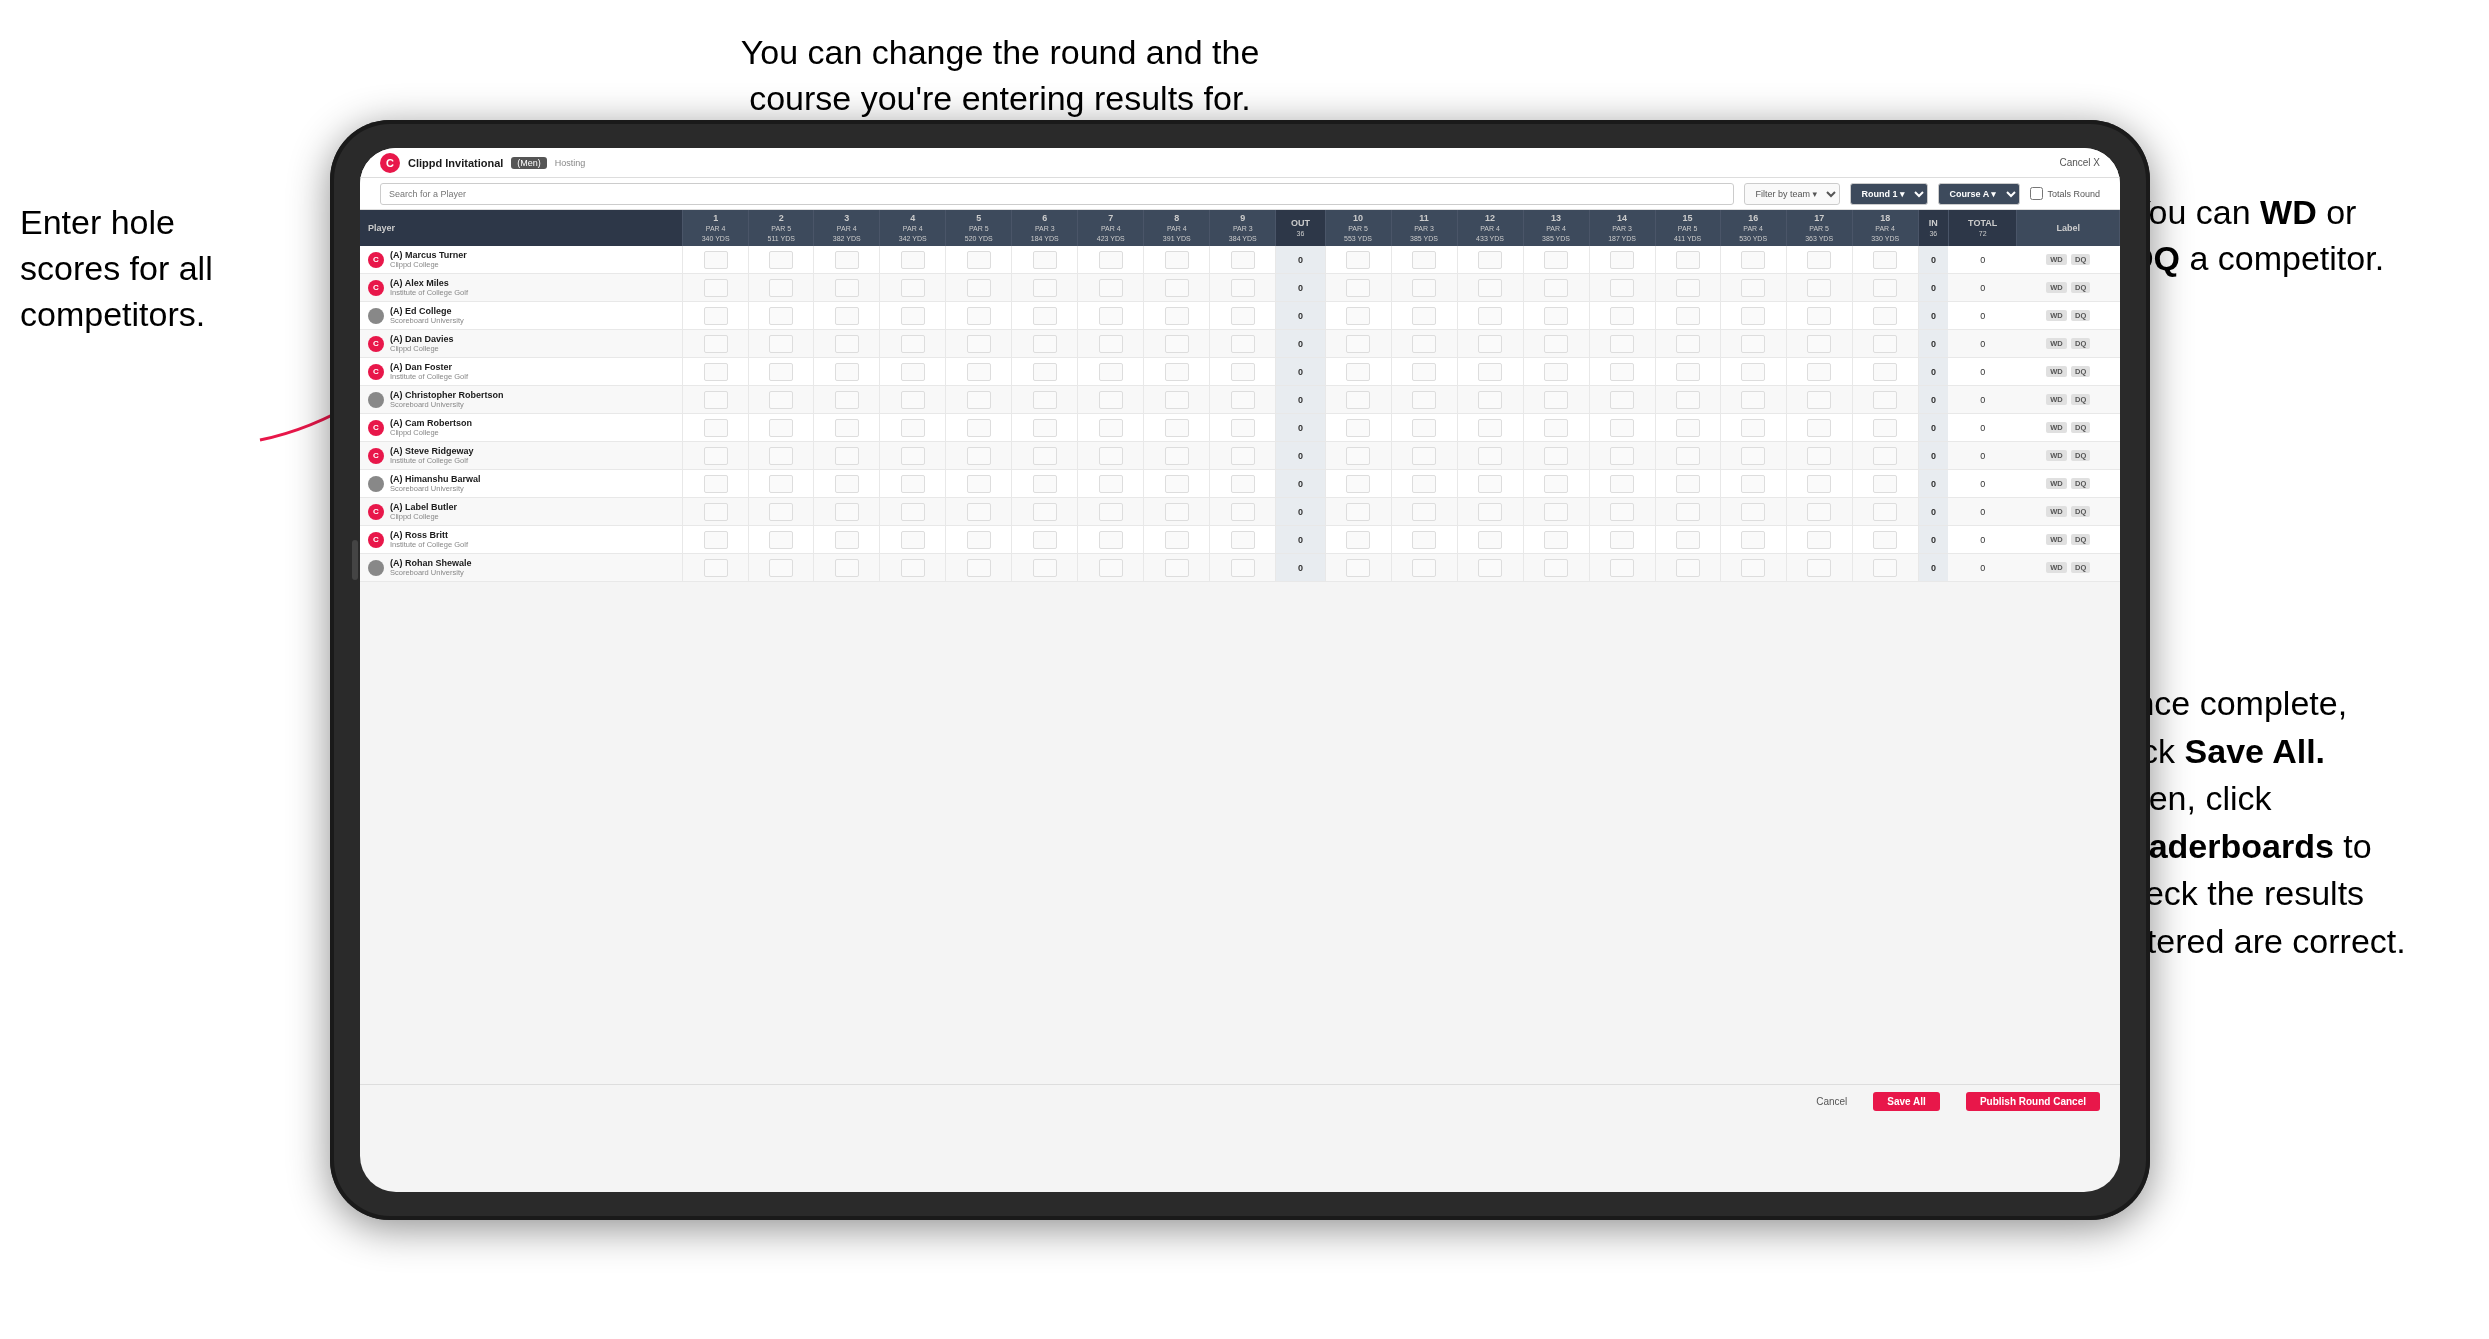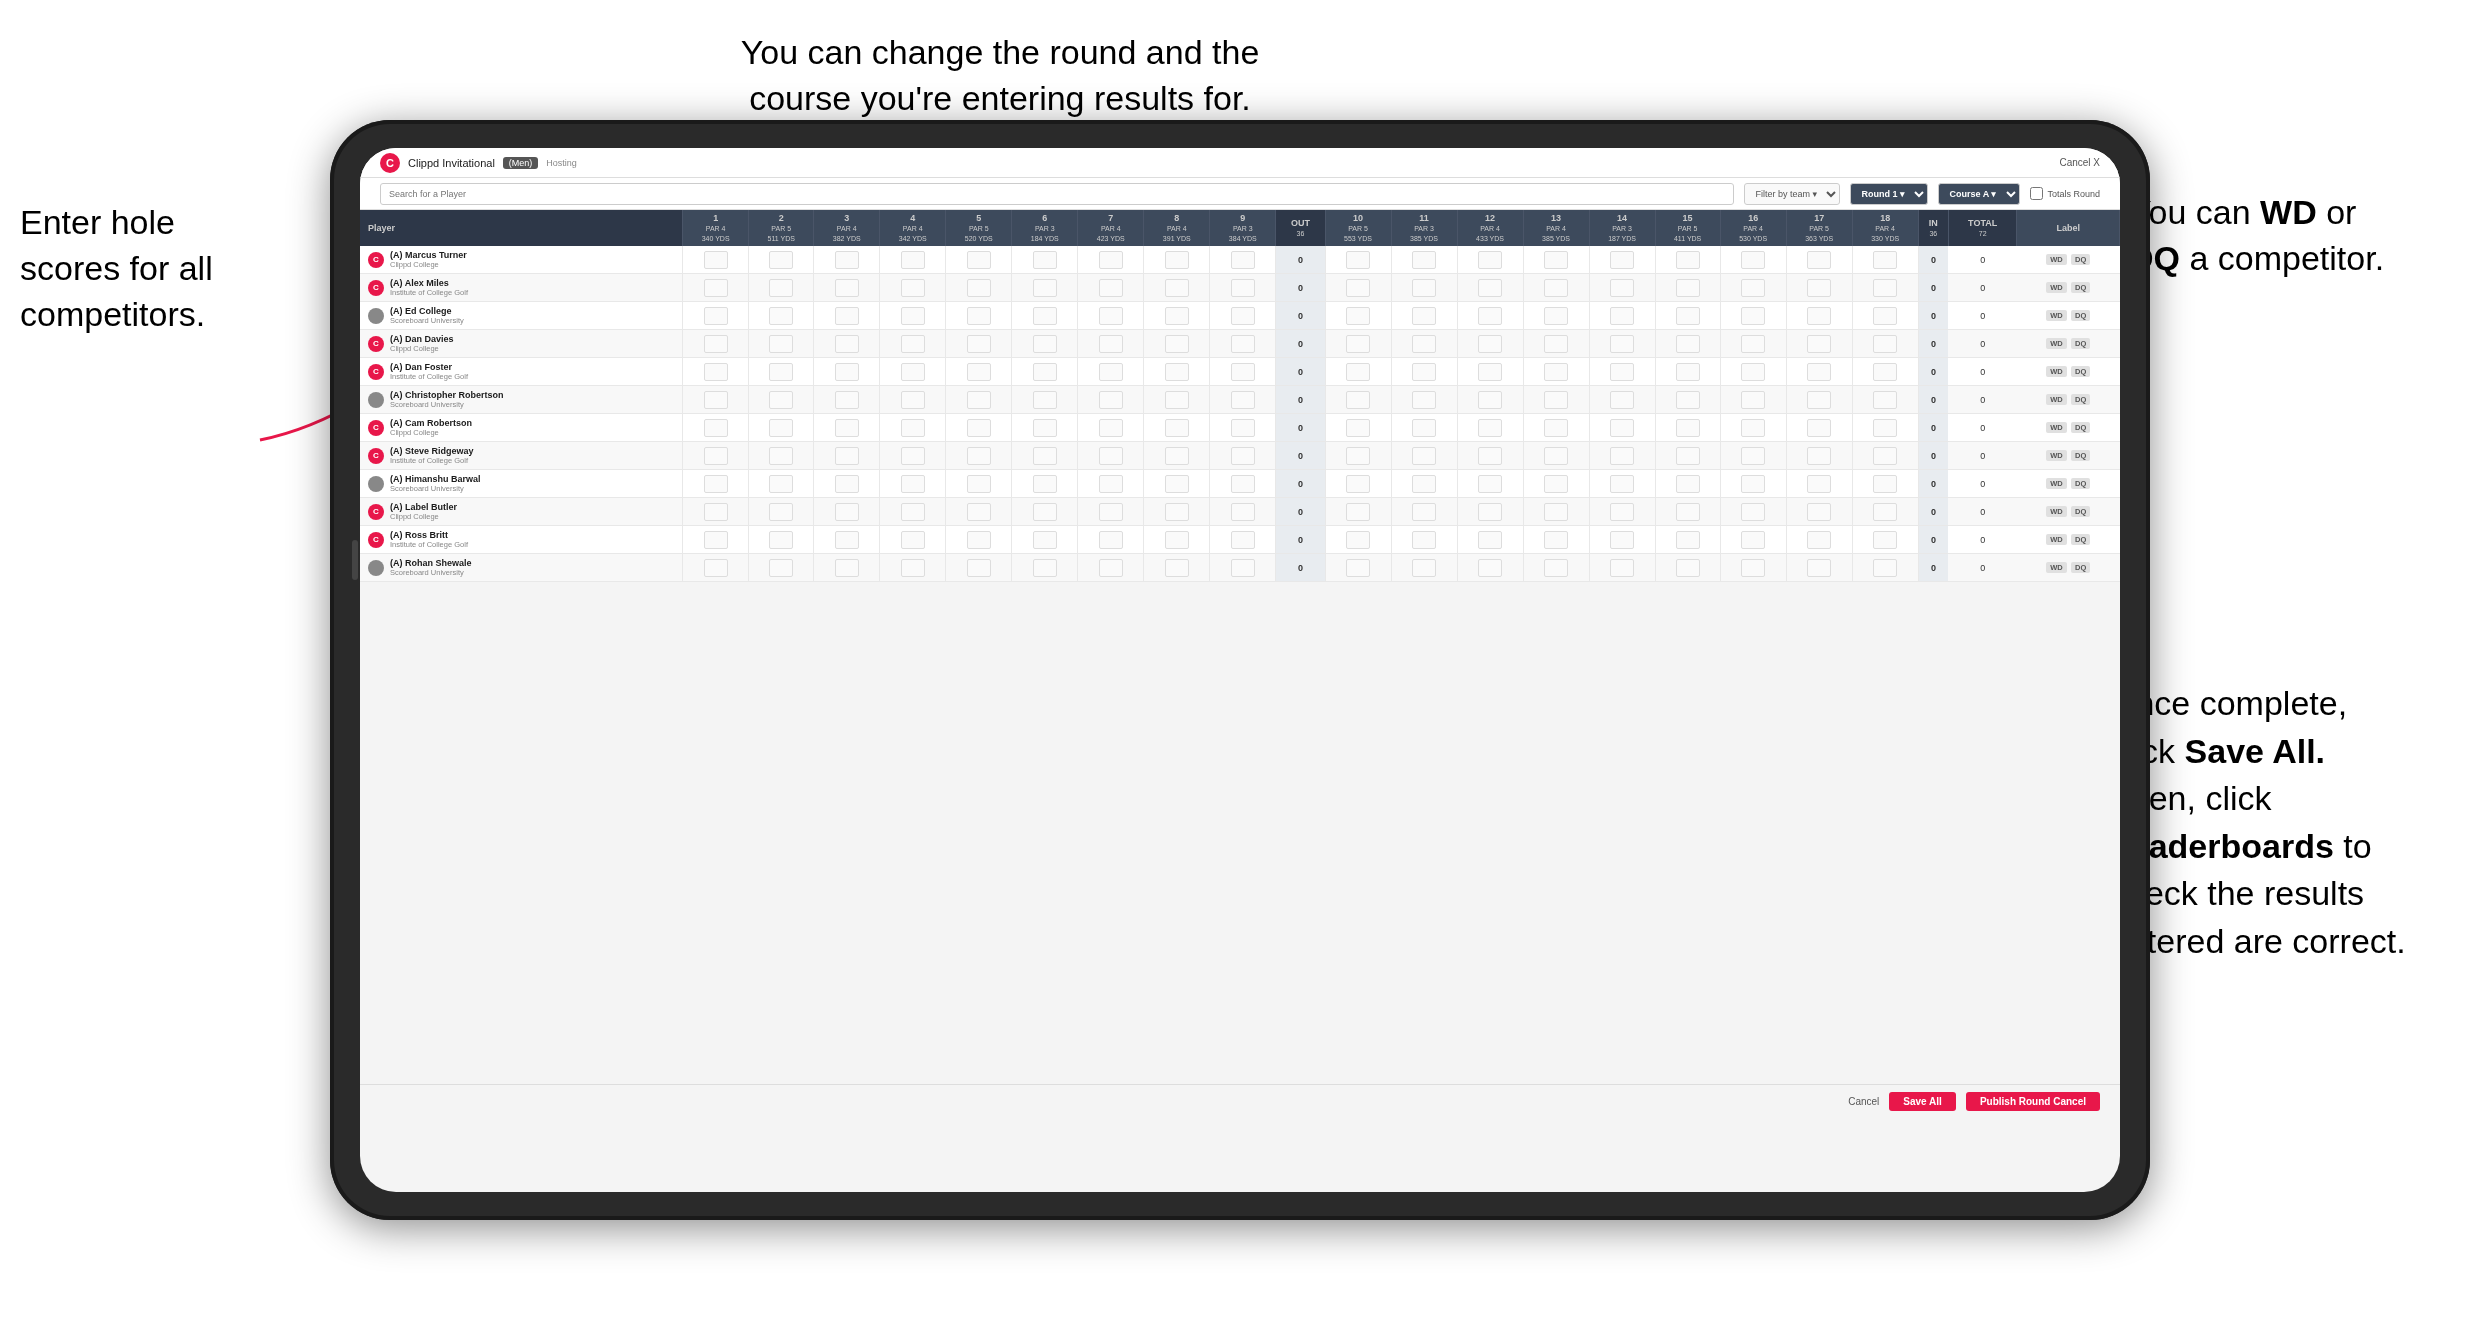--- a/index.html
+++ b/index.html
@@ -140,21 +140,21 @@
       display: flex;
       align-items: center;
       justify-content: center;
       color: white;
       font-size: 11px;
       font-weight: 800;
     }
 
     .tournament-title {
       font-size: 11px;
-      font-weight: 400;
+      font-weight: 700;
       color: #1a1a1a;
     }
 
     .tournament-badge {
       font-size: 9px;
       background: #555;
       color: white;
       padding: 1px 6px;
       border-radius: 3px;
     }
@@ -379,21 +379,21 @@
     }
 
     
     .footer-bar {
       background: #f4f4f4;
       border-top: 1px solid #ddd;
       padding: 6px 20px;
       display: flex;
       align-items: center;
       justify-content: flex-end;
-      gap: 10px;
+      gap: 26px;
       height: 34px;
     }
 
     .btn-cancel {
       background: transparent;
       border: none;
       font-size: 10px;
       color: #555;
       cursor: pointer;
     }

